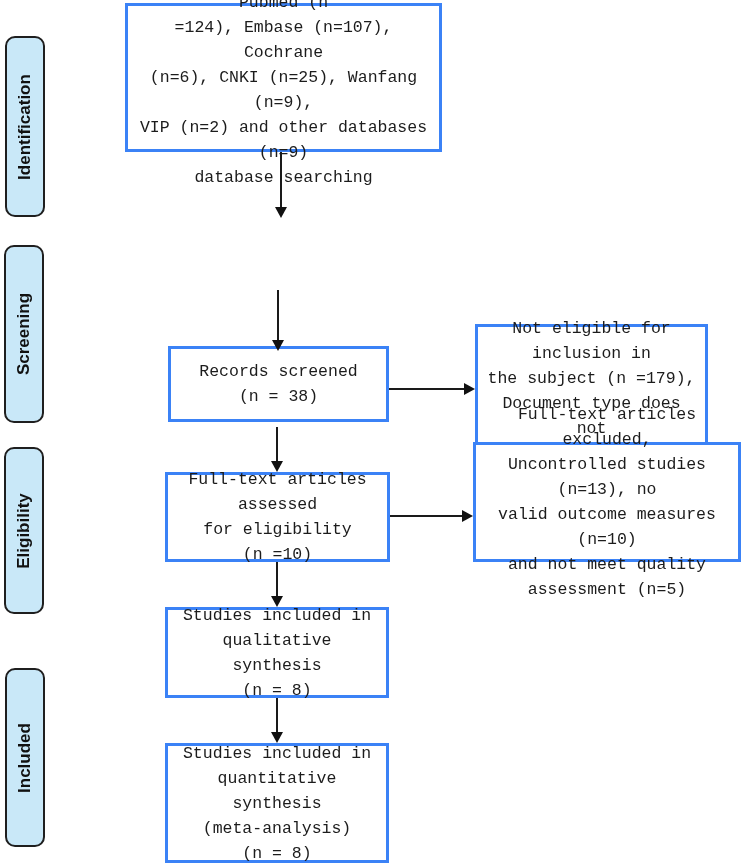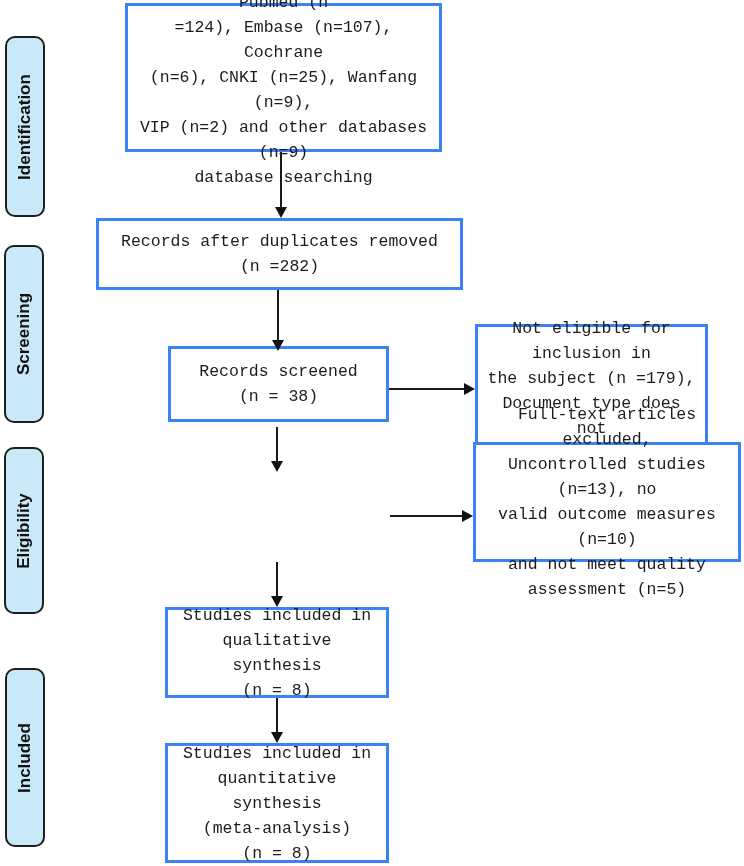--- a/index.html
+++ b/index.html
@@ -97,26 +97,27 @@
   <div class="phase" style="left:5px; top:668px; width:40px; height:179px;">
     <span>Included</span>
   </div>
 
   <div class="fbox" style="left:125px; top:3px; width:317px; height:149px;">Records identified through Pubmed (n
 =124), Embase (n=107), Cochrane
 (n=6), CNKI (n=25), Wanfang (n=9),
 VIP (n=2) and other databases (n=9)
 database searching</div>
 
-  <div class="fbox" style="left:96px; top:218px; width:367px; height:72px;">Records after duplicates removed
-(n =282)</div>
 
   <div class="fbox" style="left:168px; top:346px; width:221px; height:76px;">Records screened
 (n = 38)</div>
 
+  <div class="fbox" style="left:165px; top:472px; width:225px; height:90px;">Full-text articles assessed
+for eligibility
+(n =10)</div>
 
   <div class="fbox" style="left:165px; top:607px; width:224px; height:91px;">Studies included in
 qualitative synthesis
 (n = 8)</div>
 
   <div class="fbox" style="left:165px; top:743px; width:224px; height:120px;">Studies included in
 quantitative synthesis
 (meta-analysis)
 (n = 8)</div>
 

